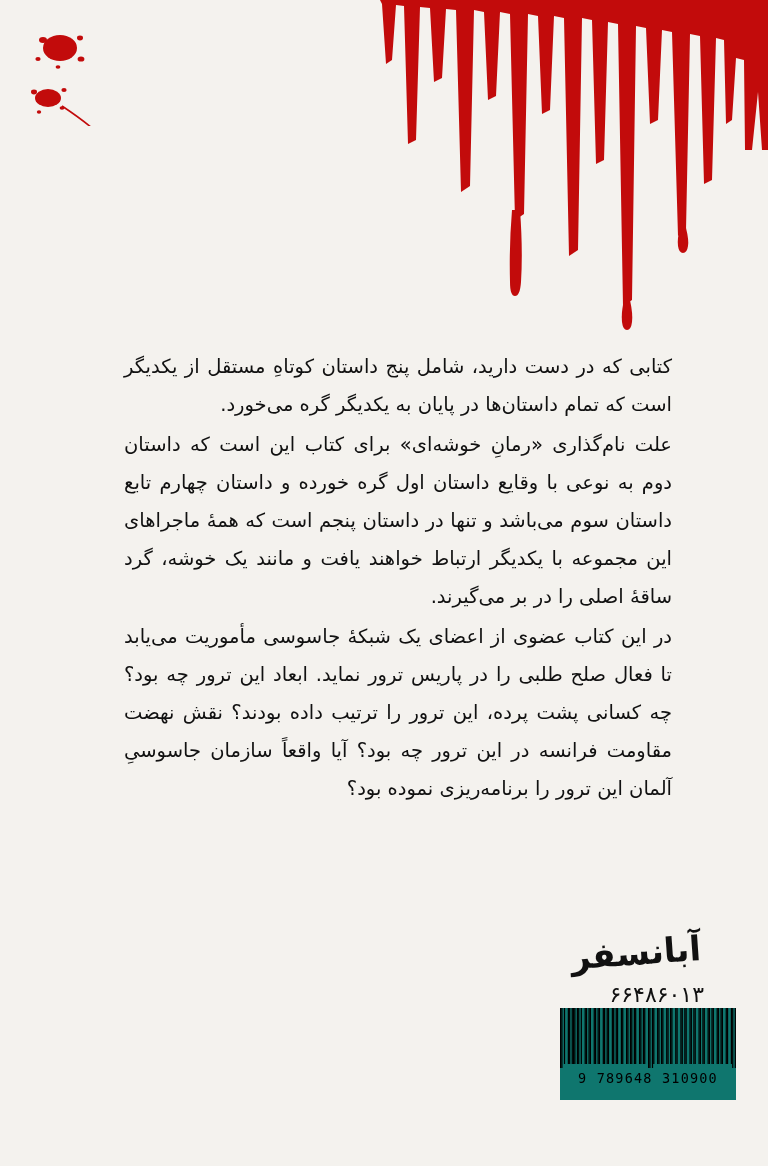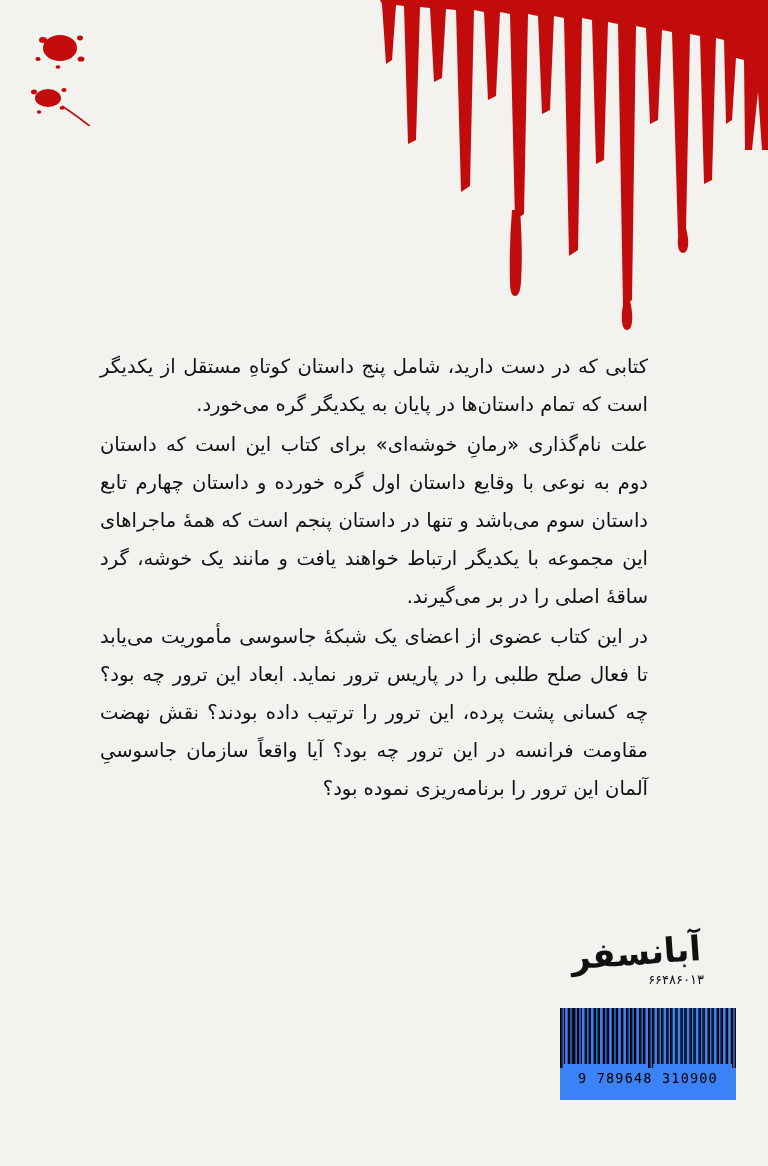--- a/index.html
+++ b/index.html
@@ -29,21 +29,21 @@
   
   .splatter {
     position: absolute;
     pointer-events: none;
   }
 
   
   .text-block {
     position: absolute;
     top: 348px;
-    left: 100px;
+    left: 124px;
     width: 548px;
     direction: rtl;
     text-align: justify;
     color: #111111;
     font-size: 19.5px;
     line-height: 38px;
     font-family: "DejaVu Sans", "Liberation Sans", sans-serif;
   }
   .para {
     margin: 0 0 2px 0;
@@ -70,34 +70,34 @@
     font-size: 34px;
     font-weight: bold;
     letter-spacing: -1px;
     font-family: "DejaVu Sans", "Liberation Sans", sans-serif;
     transform: rotate(-4deg);
     transform-origin: right bottom;
   }
   .publisher-phone {
     position: absolute;
     right: 0px;
-    top: 40px;
-    font-size: 13px;
+    top: 50px;
+    font-size: 22px;
     letter-spacing: 0px;
     font-family: "DejaVu Sans", "Liberation Sans", sans-serif;
   }
 
   
   .barcode-wrap {
     position: absolute;
     left: 560px;
     top: 1008px;
     width: 176px;
     height: 92px;
-    background: #3b82f6;
+    background: #0f766e;
   }
   .barcode-bars {
     position: relative;
     width: 176px;
     height: 60px;
     display: block;
   }
   .barcode-digits {
     position: absolute;
     left: 0;

